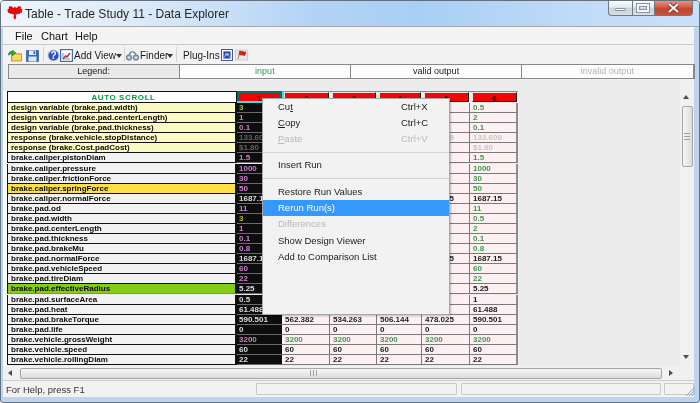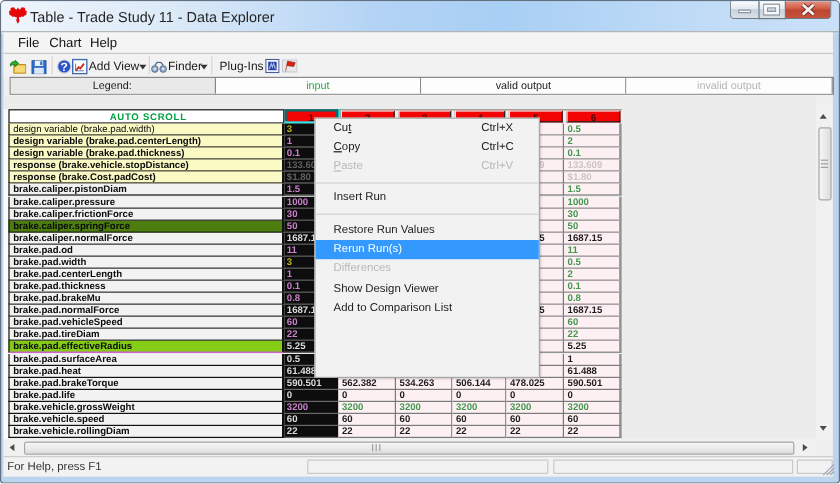--- a/index.html
+++ b/index.html
@@ -92,21 +92,21 @@
 <div class="a" style="left:3px;top:91px;width:5px;height:275px;background:#fbfbfb"></div>
 <div class="a" style="left:237px;top:90.5px;width:281px;height:1px;background:#8a8a8a"></div>
 <div class="a" style="left:7px;top:91px;width:230px;height:12px;background:#fff;border:1px solid #111;color:#00a040;font-weight:bold;font-size:8px;text-align:center;line-height:11px;letter-spacing:0.6px;text-indent:3px">AUTO SCROLL</div>
 <div class="a" style="left:237px;top:91px;width:46.5px;height:12px;background:#0c6a68;border-right:2px solid #38e0e0;border-bottom:2px solid #38e0e0"></div>
 <div class="a" style="left:239px;top:93px;width:40.5px;height:8px;background:#f40505;color:#4d0000;font-weight:bold;font-size:8px;text-align:center;line-height:12px">1</div>
 <div class="a" style="left:284px;top:92px;width:45px;height:9.5px;background:#f40505;border-top:1px solid #e6e6e6;border-left:1px solid #e6e6e6;border-right:1px solid #222;border-bottom:1px solid #222;color:#3d0000;font-weight:bold;font-size:8px;text-align:center;line-height:11px">2</div>
 <div class="a" style="left:332px;top:92px;width:44px;height:9.5px;background:#f40505;border-top:1px solid #e6e6e6;border-left:1px solid #e6e6e6;border-right:1px solid #222;border-bottom:1px solid #222;color:#3d0000;font-weight:bold;font-size:8px;text-align:center;line-height:11px">3</div>
 <div class="a" style="left:379px;top:92px;width:42px;height:9.5px;background:#f40505;border-top:1px solid #e6e6e6;border-left:1px solid #e6e6e6;border-right:1px solid #222;border-bottom:1px solid #222;color:#3d0000;font-weight:bold;font-size:8px;text-align:center;line-height:11px">4</div>
 <div class="a" style="left:424px;top:92px;width:45px;height:9.5px;background:#f40505;border-top:1px solid #e6e6e6;border-left:1px solid #e6e6e6;border-right:1px solid #222;border-bottom:1px solid #222;color:#3d0000;font-weight:bold;font-size:8px;text-align:center;line-height:11px">5</div>
 <div class="a" style="left:472px;top:92px;width:45px;height:9.5px;background:#f40505;border-top:1px solid #e6e6e6;border-left:1px solid #e6e6e6;border-right:1px solid #222;border-bottom:1px solid #222;color:#3d0000;font-weight:bold;font-size:8px;text-align:center;line-height:11px">6</div>
-<div class="a" style="left:7px;top:103.0px;width:230px;height:10.1px;background:#fbf9c4;border-left:1px solid #111;border-right:2px solid #111;border-bottom:1px solid #111;font-size:8px;font-weight:normal;color:#0a0a0a;line-height:9.1px;padding-left:3px;white-space:nowrap;overflow:hidden">design variable (brake.pad.width)</div>
+<div class="a" style="left:7px;top:103.0px;width:230px;height:10.1px;background:#fbf9c4;border-left:1px solid #111;border-right:2px solid #111;border-bottom:1px solid #111;font-size:8px;font-weight:bold;color:#0a0a0a;line-height:9.1px;padding-left:3px;white-space:nowrap;overflow:hidden">design variable (brake.pad.width)</div>
 <div class="a" style="left:237px;top:103.0px;width:45px;height:10.1px;background:#0d0d0d;border-bottom:1px solid #6a6a6a;font-size:8px;font-weight:bold;color:#b9b918;line-height:9.1px;padding-left:2px;white-space:nowrap;overflow:hidden">3</div>
 <div class="a" style="left:282px;top:103.0px;width:48px;height:10.1px;background:#fdf0f2;border-right:1px solid #7a7a7a;border-bottom:1px solid #7a7a7a;font-size:8px;font-weight:bold;color:#42974f;line-height:9.1px;padding-left:3px;white-space:nowrap;overflow:hidden">0.5</div>
 <div class="a" style="left:330px;top:103.0px;width:47px;height:10.1px;background:#fdf0f2;border-right:1px solid #7a7a7a;border-bottom:1px solid #7a7a7a;font-size:8px;font-weight:bold;color:#42974f;line-height:9.1px;padding-left:3px;white-space:nowrap;overflow:hidden">0.5</div>
 <div class="a" style="left:377px;top:103.0px;width:45px;height:10.1px;background:#fdf0f2;border-right:1px solid #7a7a7a;border-bottom:1px solid #7a7a7a;font-size:8px;font-weight:bold;color:#42974f;line-height:9.1px;padding-left:3px;white-space:nowrap;overflow:hidden">0.5</div>
 <div class="a" style="left:422px;top:103.0px;width:48px;height:10.1px;background:#fdf0f2;border-right:1px solid #7a7a7a;border-bottom:1px solid #7a7a7a;font-size:8px;font-weight:bold;color:#42974f;line-height:9.1px;padding-left:3px;white-space:nowrap;overflow:hidden">0.5</div>
 <div class="a" style="left:470px;top:103.0px;width:48px;height:10.1px;background:#fdf0f2;border-right:2px solid #8e8e8e;border-bottom:1px solid #7a7a7a;font-size:8px;font-weight:bold;color:#42974f;line-height:9.1px;padding-left:3px;white-space:nowrap;overflow:hidden">0.5</div>
 <div class="a" style="left:7px;top:113.1px;width:230px;height:10.1px;background:#fbf9c4;border-left:1px solid #111;border-right:2px solid #111;border-bottom:1px solid #111;font-size:8px;font-weight:bold;color:#0a0a0a;line-height:9.1px;padding-left:3px;white-space:nowrap;overflow:hidden">design variable (brake.pad.centerLength)</div>
 <div class="a" style="left:237px;top:113.1px;width:45px;height:10.1px;background:#0d0d0d;border-bottom:1px solid #6a6a6a;font-size:8px;font-weight:bold;color:#cb80cb;line-height:9.1px;padding-left:2px;white-space:nowrap;overflow:hidden">1</div>
 <div class="a" style="left:282px;top:113.1px;width:48px;height:10.1px;background:#fdf0f2;border-right:1px solid #7a7a7a;border-bottom:1px solid #7a7a7a;font-size:8px;font-weight:bold;color:#42974f;line-height:9.1px;padding-left:3px;white-space:nowrap;overflow:hidden">2</div>
 <div class="a" style="left:330px;top:113.1px;width:47px;height:10.1px;background:#fdf0f2;border-right:1px solid #7a7a7a;border-bottom:1px solid #7a7a7a;font-size:8px;font-weight:bold;color:#42974f;line-height:9.1px;padding-left:3px;white-space:nowrap;overflow:hidden">2</div>
@@ -148,21 +148,21 @@
 <div class="a" style="left:377px;top:163.5px;width:45px;height:10.0px;background:#fdf0f2;border-right:1px solid #7a7a7a;border-bottom:1px solid #7a7a7a;font-size:8px;font-weight:bold;color:#42974f;line-height:9.0px;padding-left:3px;white-space:nowrap;overflow:hidden">1000</div>
 <div class="a" style="left:422px;top:163.5px;width:48px;height:10.0px;background:#fdf0f2;border-right:1px solid #7a7a7a;border-bottom:1px solid #7a7a7a;font-size:8px;font-weight:bold;color:#42974f;line-height:9.0px;padding-left:3px;white-space:nowrap;overflow:hidden">1000</div>
 <div class="a" style="left:470px;top:163.5px;width:48px;height:10.0px;background:#fdf0f2;border-right:2px solid #8e8e8e;border-bottom:1px solid #7a7a7a;font-size:8px;font-weight:bold;color:#42974f;line-height:9.0px;padding-left:3px;white-space:nowrap;overflow:hidden">1000</div>
 <div class="a" style="left:7px;top:173.5px;width:230px;height:10.1px;background:#f2f2f2;border-left:1px solid #111;border-right:2px solid #111;border-bottom:1px solid #111;font-size:8px;font-weight:bold;color:#0a0a0a;line-height:9.1px;padding-left:3px;white-space:nowrap;overflow:hidden">brake.caliper.frictionForce</div>
 <div class="a" style="left:237px;top:173.5px;width:45px;height:10.1px;background:#0d0d0d;border-bottom:1px solid #6a6a6a;font-size:8px;font-weight:bold;color:#cb80cb;line-height:9.1px;padding-left:2px;white-space:nowrap;overflow:hidden">30</div>
 <div class="a" style="left:282px;top:173.5px;width:48px;height:10.1px;background:#fdf0f2;border-right:1px solid #7a7a7a;border-bottom:1px solid #7a7a7a;font-size:8px;font-weight:bold;color:#42974f;line-height:9.1px;padding-left:3px;white-space:nowrap;overflow:hidden">30</div>
 <div class="a" style="left:330px;top:173.5px;width:47px;height:10.1px;background:#fdf0f2;border-right:1px solid #7a7a7a;border-bottom:1px solid #7a7a7a;font-size:8px;font-weight:bold;color:#42974f;line-height:9.1px;padding-left:3px;white-space:nowrap;overflow:hidden">30</div>
 <div class="a" style="left:377px;top:173.5px;width:45px;height:10.1px;background:#fdf0f2;border-right:1px solid #7a7a7a;border-bottom:1px solid #7a7a7a;font-size:8px;font-weight:bold;color:#42974f;line-height:9.1px;padding-left:3px;white-space:nowrap;overflow:hidden">30</div>
 <div class="a" style="left:422px;top:173.5px;width:48px;height:10.1px;background:#fdf0f2;border-right:1px solid #7a7a7a;border-bottom:1px solid #7a7a7a;font-size:8px;font-weight:bold;color:#42974f;line-height:9.1px;padding-left:3px;white-space:nowrap;overflow:hidden">30</div>
 <div class="a" style="left:470px;top:173.5px;width:48px;height:10.1px;background:#fdf0f2;border-right:2px solid #8e8e8e;border-bottom:1px solid #7a7a7a;font-size:8px;font-weight:bold;color:#42974f;line-height:9.1px;padding-left:3px;white-space:nowrap;overflow:hidden">30</div>
-<div class="a" style="left:7px;top:183.6px;width:230px;height:10.1px;background:#4d7c0f;border-left:1px solid #111;border-right:2px solid #111;border-bottom:1px solid #111;font-size:8px;font-weight:bold;color:#0a0a0a;line-height:9.1px;padding-left:3px;white-space:nowrap;overflow:hidden">brake.caliper.springForce</div>
+<div class="a" style="left:7px;top:183.6px;width:230px;height:10.1px;background:#fde047;border-left:1px solid #111;border-right:2px solid #111;border-bottom:1px solid #111;font-size:8px;font-weight:bold;color:#0a0a0a;line-height:9.1px;padding-left:3px;white-space:nowrap;overflow:hidden">brake.caliper.springForce</div>
 <div class="a" style="left:237px;top:183.6px;width:45px;height:10.1px;background:#0d0d0d;border-bottom:1px solid #6a6a6a;font-size:8px;font-weight:bold;color:#cb80cb;line-height:9.1px;padding-left:2px;white-space:nowrap;overflow:hidden">50</div>
 <div class="a" style="left:282px;top:183.6px;width:48px;height:10.1px;background:#fdf0f2;border-right:1px solid #7a7a7a;border-bottom:1px solid #7a7a7a;font-size:8px;font-weight:bold;color:#42974f;line-height:9.1px;padding-left:3px;white-space:nowrap;overflow:hidden">50</div>
 <div class="a" style="left:330px;top:183.6px;width:47px;height:10.1px;background:#fdf0f2;border-right:1px solid #7a7a7a;border-bottom:1px solid #7a7a7a;font-size:8px;font-weight:bold;color:#42974f;line-height:9.1px;padding-left:3px;white-space:nowrap;overflow:hidden">50</div>
 <div class="a" style="left:377px;top:183.6px;width:45px;height:10.1px;background:#fdf0f2;border-right:1px solid #7a7a7a;border-bottom:1px solid #7a7a7a;font-size:8px;font-weight:bold;color:#42974f;line-height:9.1px;padding-left:3px;white-space:nowrap;overflow:hidden">50</div>
 <div class="a" style="left:422px;top:183.6px;width:48px;height:10.1px;background:#fdf0f2;border-right:1px solid #7a7a7a;border-bottom:1px solid #7a7a7a;font-size:8px;font-weight:bold;color:#42974f;line-height:9.1px;padding-left:3px;white-space:nowrap;overflow:hidden">50</div>
 <div class="a" style="left:470px;top:183.6px;width:48px;height:10.1px;background:#fdf0f2;border-right:2px solid #8e8e8e;border-bottom:1px solid #7a7a7a;font-size:8px;font-weight:bold;color:#42974f;line-height:9.1px;padding-left:3px;white-space:nowrap;overflow:hidden">50</div>
 <div class="a" style="left:7px;top:193.7px;width:230px;height:10.1px;background:#f2f2f2;border-left:1px solid #111;border-right:2px solid #111;border-bottom:1px solid #111;font-size:8px;font-weight:bold;color:#0a0a0a;line-height:9.1px;padding-left:3px;white-space:nowrap;overflow:hidden">brake.caliper.normalForce</div>
 <div class="a" style="left:237px;top:193.7px;width:45px;height:10.1px;background:#0d0d0d;border-bottom:1px solid #6a6a6a;font-size:8px;font-weight:bold;color:#dcdcdc;line-height:9.1px;padding-left:2px;white-space:nowrap;overflow:hidden">1687.15</div>
 <div class="a" style="left:282px;top:193.7px;width:48px;height:10.1px;background:#fdf0f2;border-right:1px solid #7a7a7a;border-bottom:1px solid #7a7a7a;font-size:8px;font-weight:bold;color:#1c1c1c;line-height:9.1px;padding-left:3px;white-space:nowrap;overflow:hidden">1687.15</div>
 <div class="a" style="left:330px;top:193.7px;width:47px;height:10.1px;background:#fdf0f2;border-right:1px solid #7a7a7a;border-bottom:1px solid #7a7a7a;font-size:8px;font-weight:bold;color:#1c1c1c;line-height:9.1px;padding-left:3px;white-space:nowrap;overflow:hidden">1687.15</div>

